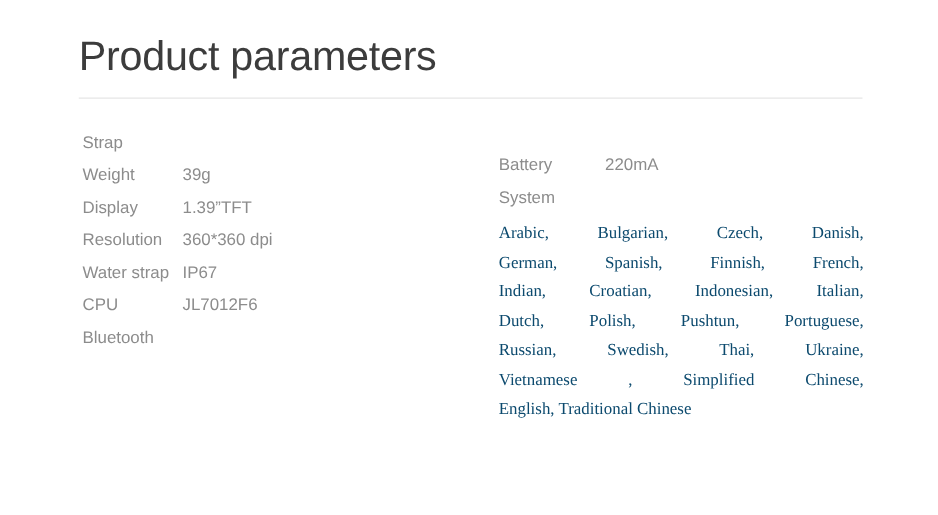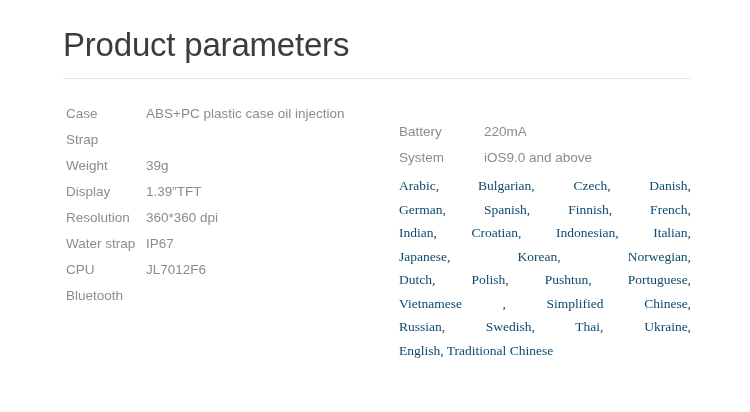--- a/index.html
+++ b/index.html
@@ -111,24 +111,20 @@
 <div class="page">
 
   <div class="page-title">Product parameters</div>
 
   <div class="title-divider"></div>
 
   <div class="spec-columns">
 
     <div class="col col-left">
 
-      <div class="spec-row">
-        <div class="spec-label">Case</div>
-        <div class="spec-value">ABS+PC plastic case oil injection</div>
-      </div>
 
       <div class="spec-row">
         <div class="spec-label">Strap</div>
       </div>
 
       <div class="spec-row">
         <div class="spec-label">Weight</div>
         <div class="spec-value">39g</div>
       </div>
 
@@ -161,33 +157,31 @@
     <div class="col col-right">
 
       <div class="spec-row">
         <div class="spec-label">Battery</div>
         <div class="spec-value">220mA</div>
       </div>
 
       <div class="spec-row">
         <div class="spec-label">System</div>
         <div class="spec-value">
-          <span class="value-line">iOS9.0 and above</span>
         </div>
       </div>
 
       <div class="spec-row lang">
         <div class="spec-value lang-value">
           <span class="lang-line">Arabic, Bulgarian, Czech, Danish,</span>
           <span class="lang-line">German, Spanish, Finnish, French,</span>
           <span class="lang-line">Indian, Croatian, Indonesian, Italian,</span>
-          <span class="lang-line">Japanese, Korean, Norwegian,</span>
           <span class="lang-line">Dutch, Polish, Pushtun, Portuguese,</span>
+          <span class="lang-line">Russian, Swedish, Thai, Ukraine,</span>
           <span class="lang-line">Vietnamese , Simplified Chinese,</span>
-          <span class="lang-line">Russian, Swedish, Thai, Ukraine,</span>
           <span class="lang-line last">English, Traditional Chinese</span>
         </div>
       </div>
 
     </div>
 
   </div>
 
 </div>
 

